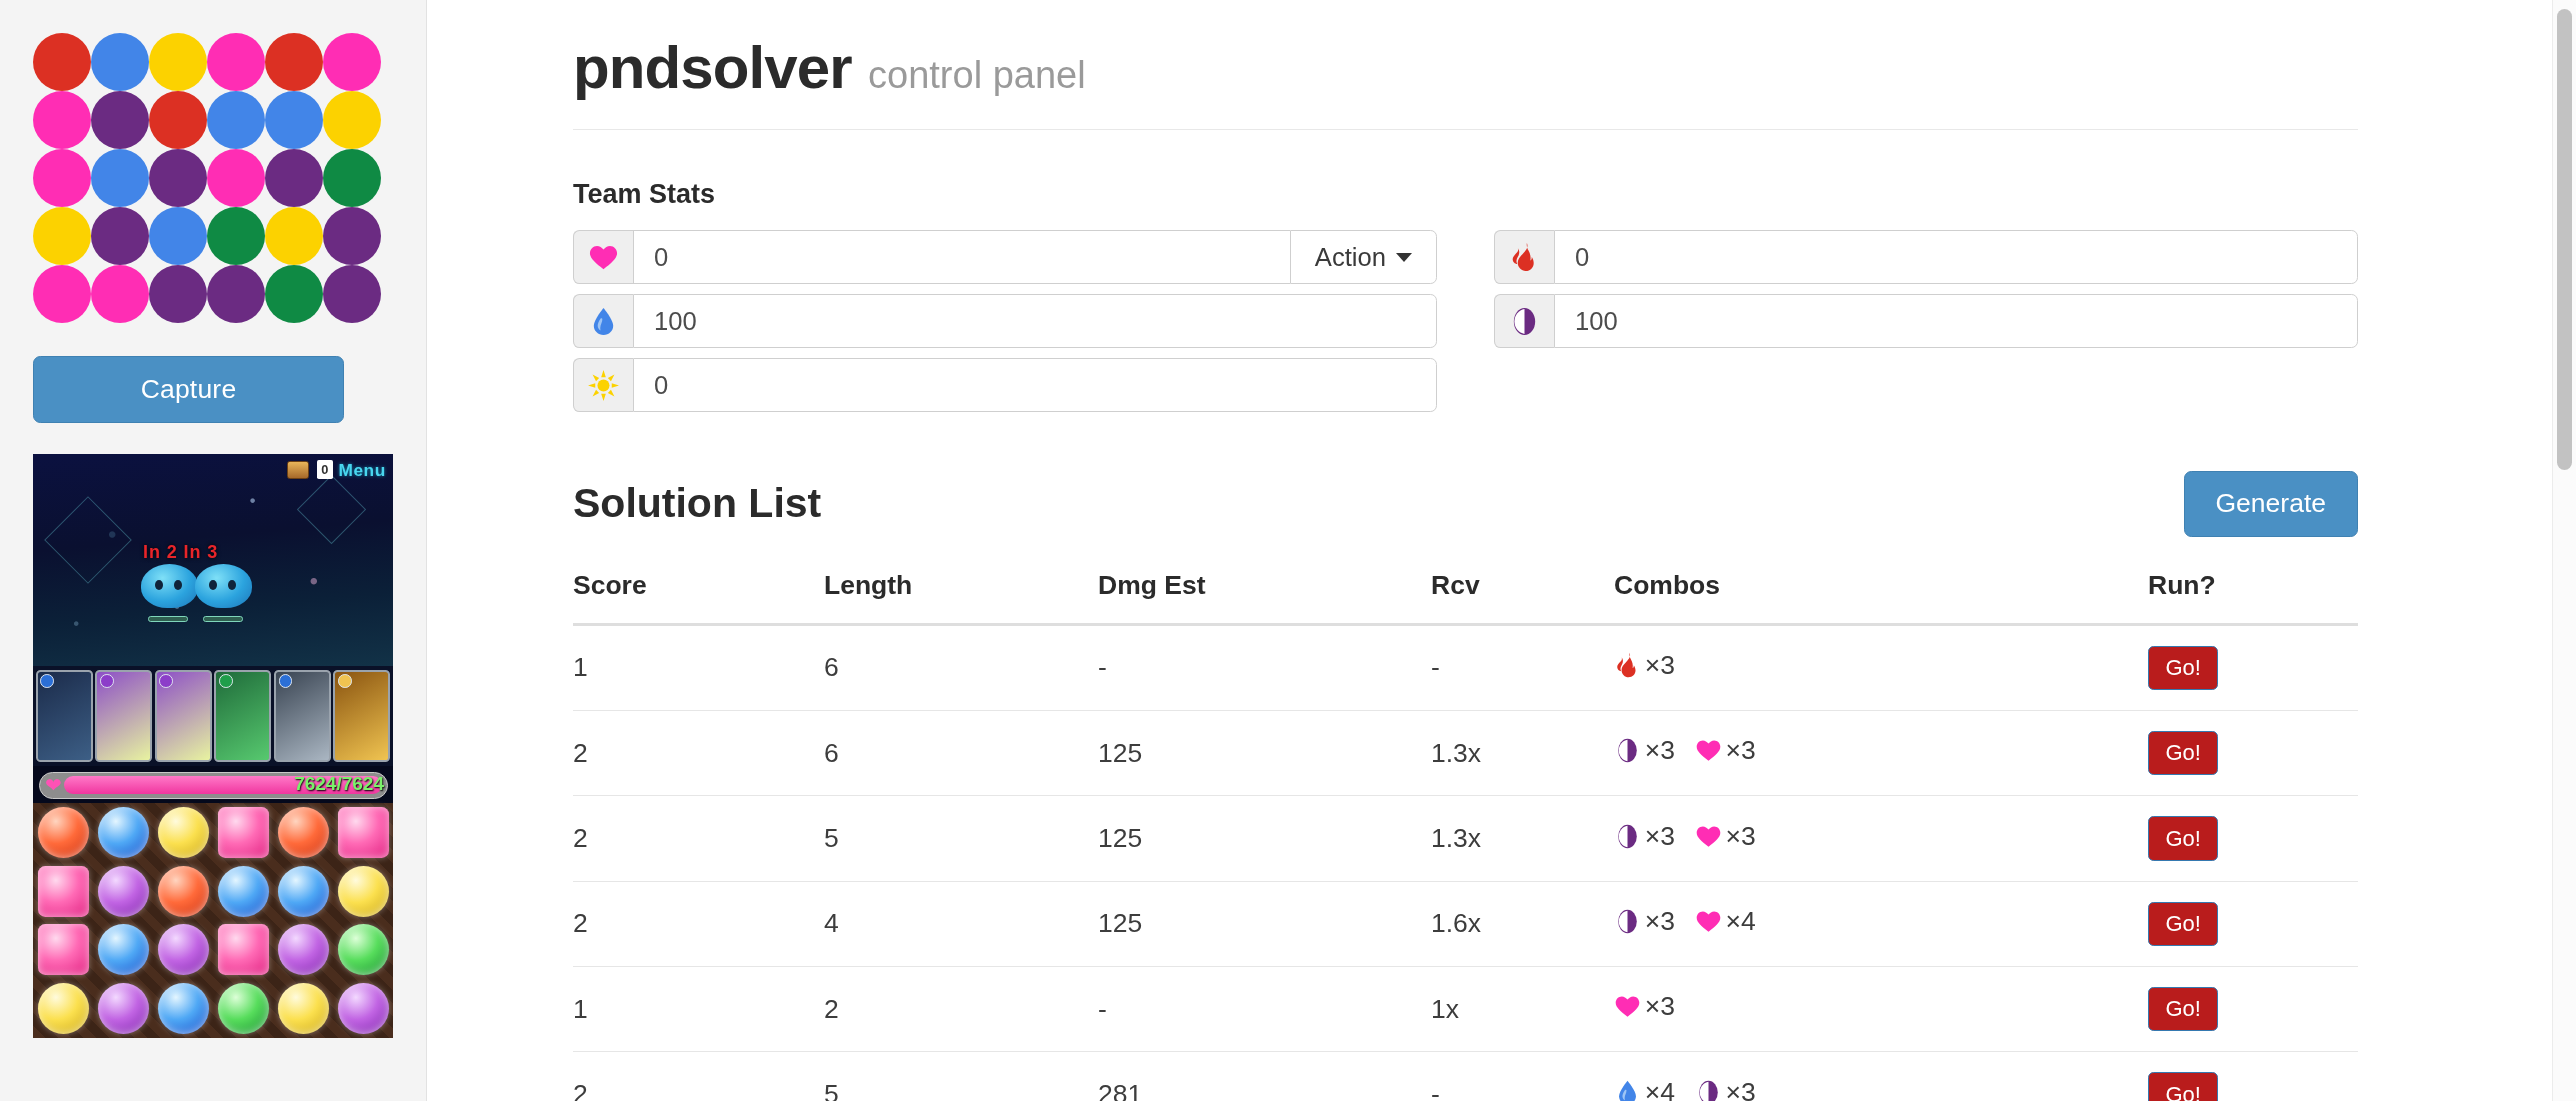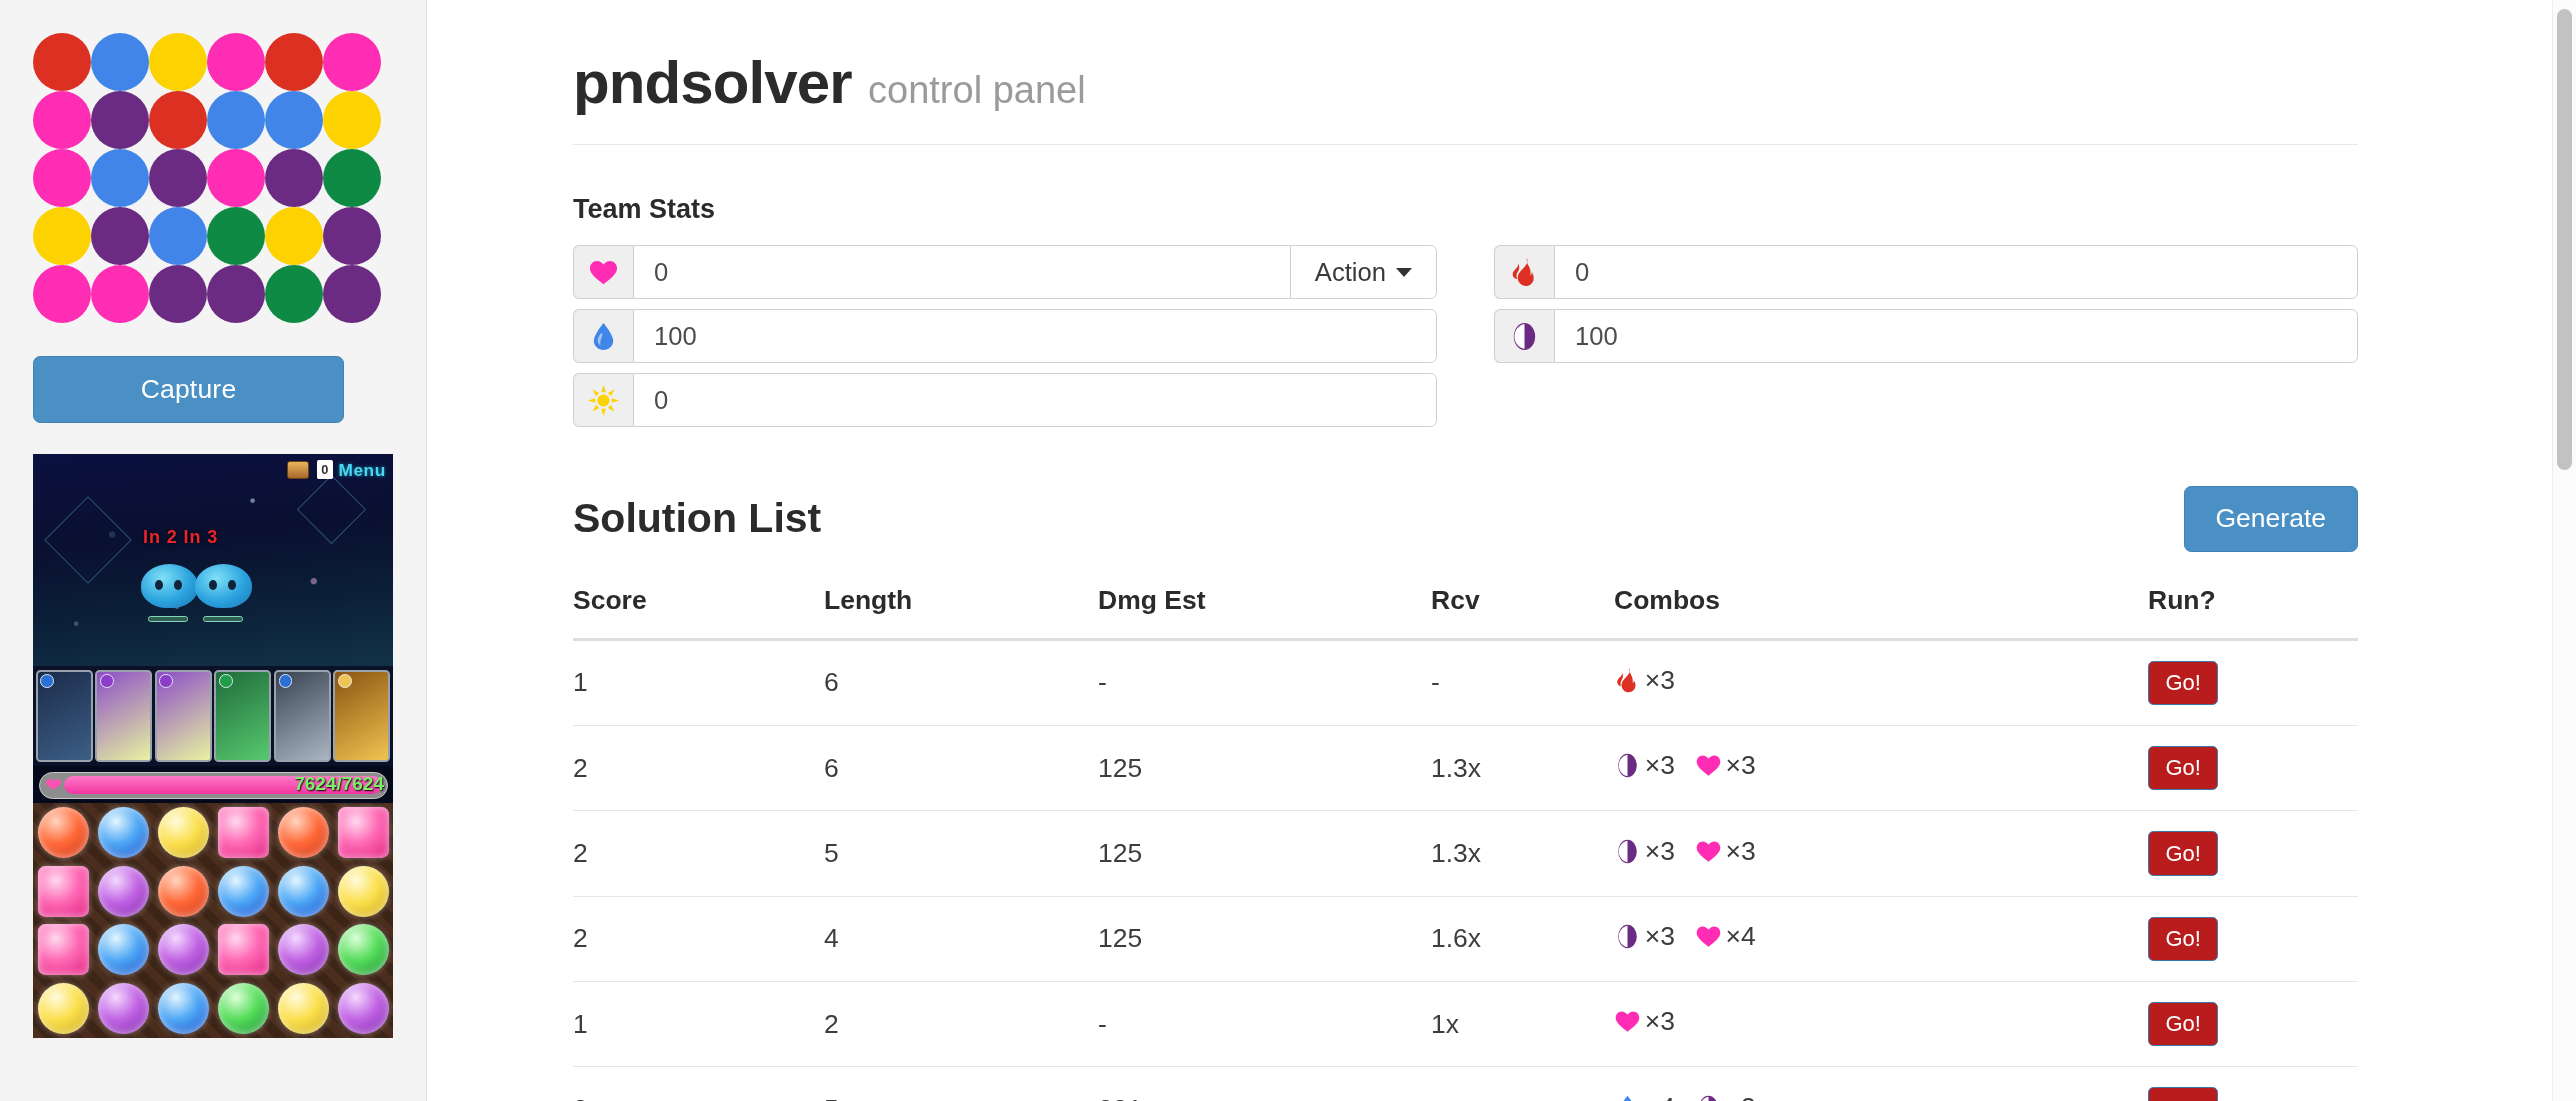--- a/index.html
+++ b/index.html
@@ -79,21 +79,21 @@
     position:absolute; right: 84px; top: 7.3px; width: 22px; height: 18px;
     background: linear-gradient(#e8b55a, #a7692a); border-radius: 2.7px;
     border: 0.9px solid #6d4114;
   }
   .shot-count {
     position:absolute; right: 60px; top: 5.5px; width: 16.4px; height: 19px;
     background: #ffffff; color:#333; font-size: 12.8px; font-weight:bold;
     text-align:center; line-height:19px; border-radius:1.8px;
   }
   .shot-turn {
-    position:absolute; left: 110px; top: 73px;
+    position:absolute; left: 110px; top: 88px;
     color:#e8252a; font-size: 18px; font-weight: bold;
     text-shadow: 0 0 4.6px #000; letter-spacing: 0.9px;
   }
   .slime {
     position:absolute; top: 110px; width: 57px; height: 44px;
     background: radial-gradient(ellipse at 38% 32%, #7fe0f7 0%, #2ba3de 55%, #1d74b8 100%);
     border-radius: 50% 50% 46% 46%;
   }
   .slime.a { left: 108px; }
   .slime.b { left: 162px; }
@@ -129,21 +129,21 @@
     background: repeating-linear-gradient(45deg,#4a2d1d 0 9px,#3c2417 9px 18px);
   }
   .gorb { position:relative; display:flex; align-items:center; justify-content:center; }
   .gorb > i {
     width: 51px; height: 51px; border-radius: 50%; display:block;
     box-shadow: inset 0 0 9px rgba(255,255,255,.65), 0 0 6.4px rgba(255,255,255,.35);
   }
   .gorb.hrt > i { border-radius: 7.3px; }
 
   
-  .main { flex:1; padding: 33px 0 0 0; margin-top: 15px; }
+  .main { flex:1; padding: 33px 0 0 0; }
   .main-inner { width: 1785px; margin-left: 146px; }
 
   .page-head {
     padding-bottom: 27px;
     border-bottom: 1.8px solid #e8e8e8;
     display:flex; align-items: baseline; gap: 16.4px;
   }
   .brand { font-size: 60px; font-weight: bold; color: #2b2b2b; letter-spacing: -0.9px; }
   .brand-sub { font-size: 38px; color: #9a9a9a; }
 

